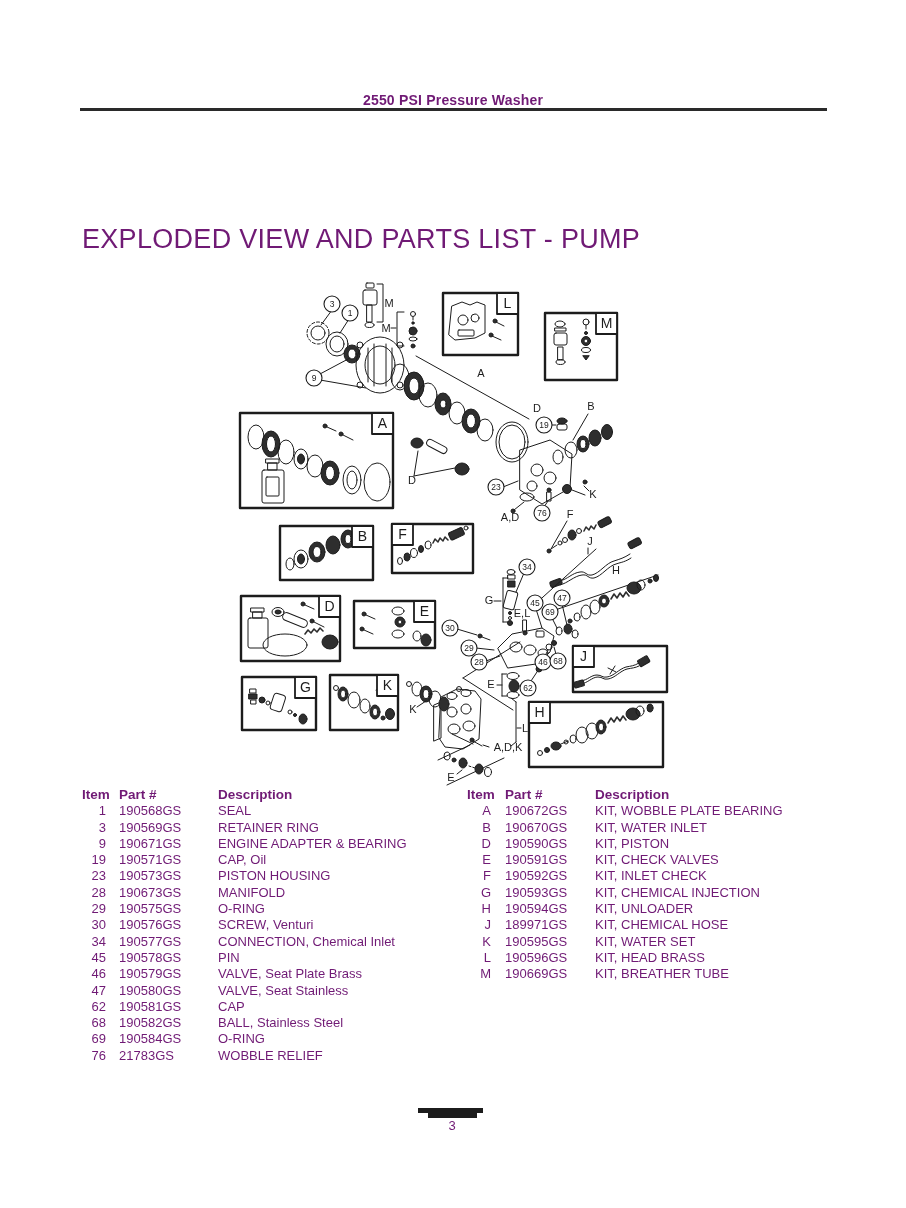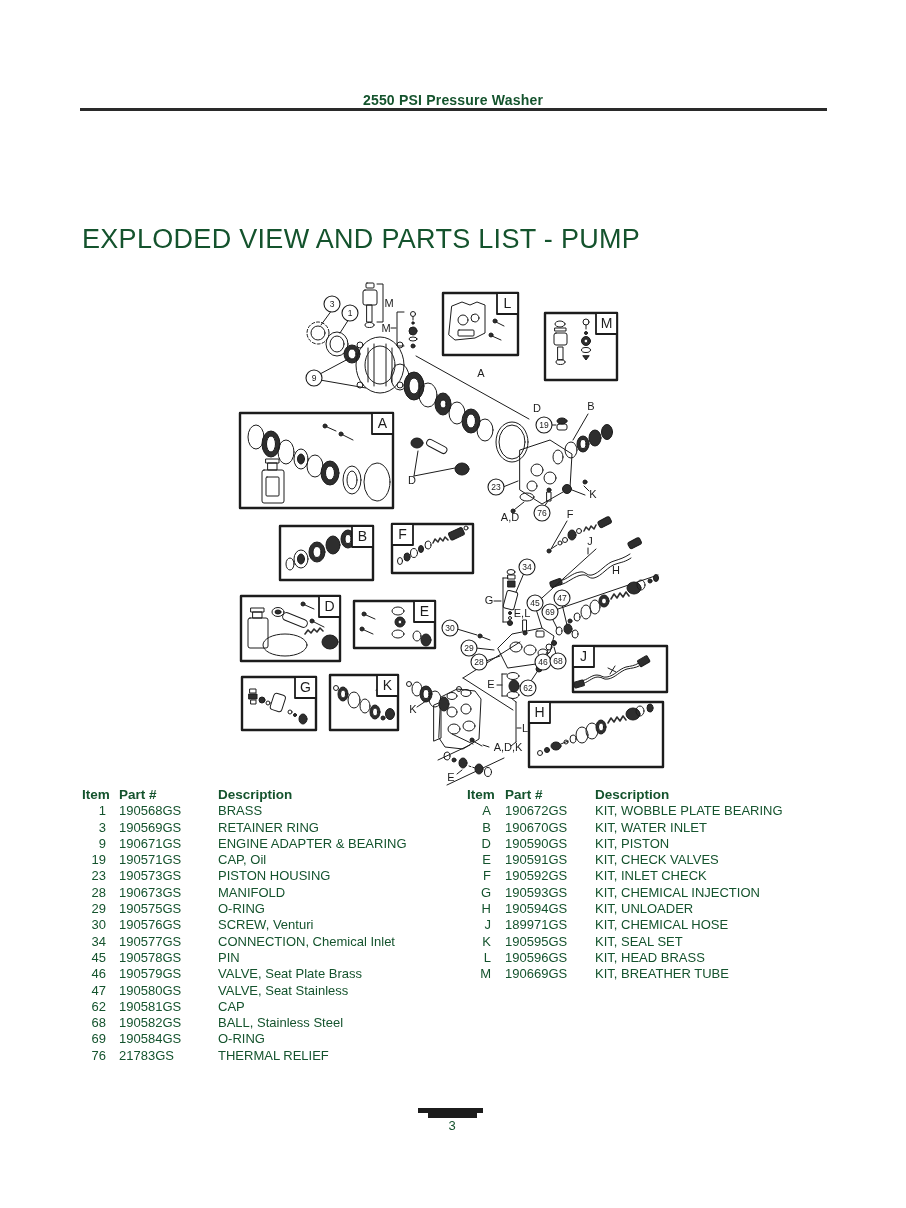--- a/index.html
+++ b/index.html
@@ -1,17 +1,17 @@
 <!DOCTYPE html>
 <html><head>
 <meta charset="utf-8">
 <style>
   html,body{margin:0;padding:0;background:#e8e8e8;}
   .page{position:relative;width:906px;height:1208px;background:#ffffff;margin:0 auto;
-        font-family:"Liberation Sans",sans-serif;color:#14532d;overflow:hidden;}
+        font-family:"Liberation Sans",sans-serif;color:#701a75;overflow:hidden;}
   .abs{position:absolute;}
   .hdr-title{left:0;right:0;top:92px;text-align:center;font-size:14px;font-weight:bold;letter-spacing:.2px;}
   .hdr-rule{left:80px;width:747px;top:108px;height:2.5px;background:#2a2a2a;}
   .sec-title{left:82px;top:224px;font-size:27px;font-weight:normal;letter-spacing:.3px;white-space:nowrap;}
   svg.diagram{position:absolute;left:0;top:0;}
   svg .dk{fill:#2e2e2e;stroke:#1c1c1c;}
   svg .wh{fill:#ffffff;}
   svg .spr{stroke:#2e2e2e;stroke-width:1.6;}
   svg text{stroke:none;fill:#1c1c1c;}
   svg .callout-num{font:8.5px "Liberation Sans",sans-serif;}
@@ -497,21 +497,21 @@
   <div class="ptable tleft" style="left:82px;top:787px;width:365px;">
     <div class="tr thead">
       <span class="c1">Item</span>
       <span class="c2">Part #</span>
       <span class="c3">Description</span>
     </div>
     <div id="tbody-left">
         <div class="tr">
           <span class="c1">1</span>
           <span class="c2">190568GS</span>
-          <span class="c3">BRASS</span>
+          <span class="c3">SEAL</span>
         </div>
         <div class="tr">
           <span class="c1">3</span>
           <span class="c2">190569GS</span>
           <span class="c3">RETAINER RING</span>
         </div>
         <div class="tr">
           <span class="c1">9</span>
           <span class="c2">190671GS</span>
           <span class="c3">ENGINE ADAPTER &amp; BEARING</span>
@@ -572,21 +572,21 @@
           <span class="c3">BALL, Stainless Steel</span>
         </div>
         <div class="tr">
           <span class="c1">69</span>
           <span class="c2">190584GS</span>
           <span class="c3">O-RING</span>
         </div>
         <div class="tr">
           <span class="c1">76</span>
           <span class="c2">21783GS</span>
-          <span class="c3">THERMAL RELIEF</span>
+          <span class="c3">WOBBLE RELIEF</span>
         </div>
       </div>
   </div>
 
   <div class="ptable tright" style="left:467px;top:787px;width:370px;">
     <div class="tr thead">
       <span class="c1">Item</span>
       <span class="c2">Part #</span>
       <span class="c3">Description</span>
     </div>
@@ -627,21 +627,21 @@
           <span class="c3">KIT, UNLOADER</span>
         </div>
         <div class="tr">
           <span class="c1">J</span>
           <span class="c2">189971GS</span>
           <span class="c3">KIT, CHEMICAL HOSE</span>
         </div>
         <div class="tr">
           <span class="c1">K</span>
           <span class="c2">190595GS</span>
-          <span class="c3">KIT, SEAL SET</span>
+          <span class="c3">KIT, WATER SET</span>
         </div>
         <div class="tr">
           <span class="c1">L</span>
           <span class="c2">190596GS</span>
           <span class="c3">KIT, HEAD BRASS</span>
         </div>
         <div class="tr">
           <span class="c1">M</span>
           <span class="c2">190669GS</span>
           <span class="c3">KIT, BREATHER TUBE</span>

